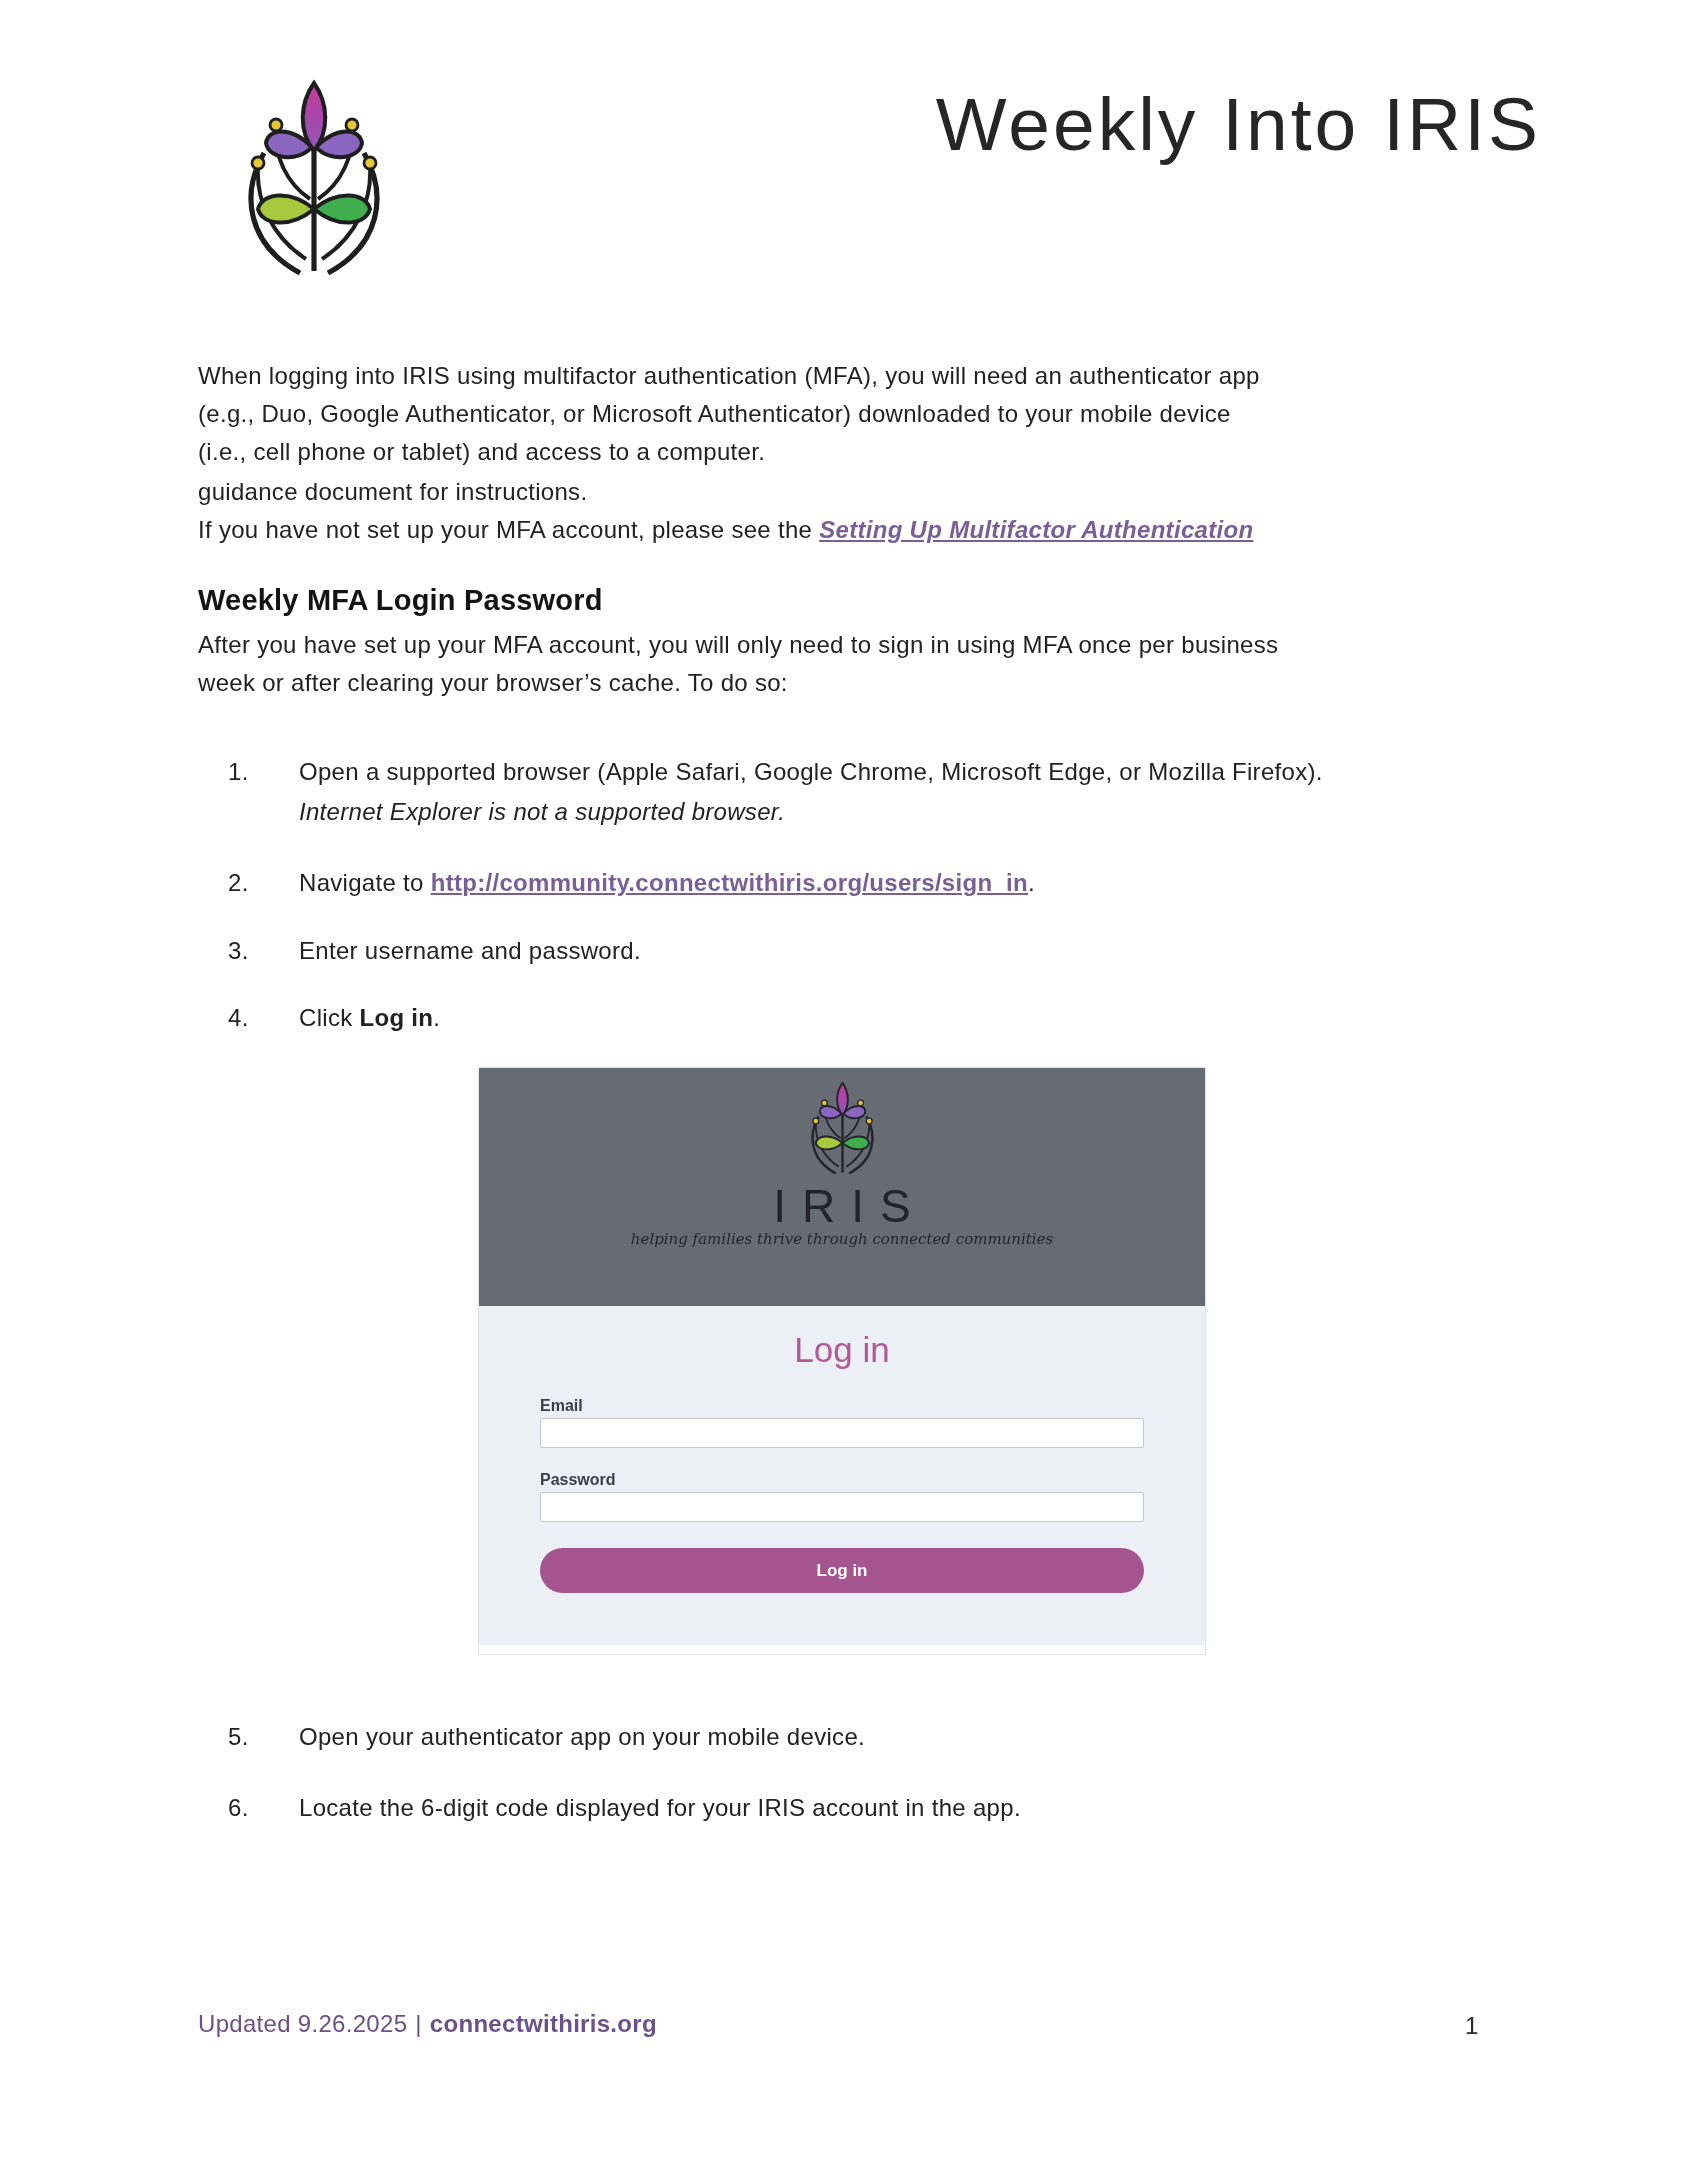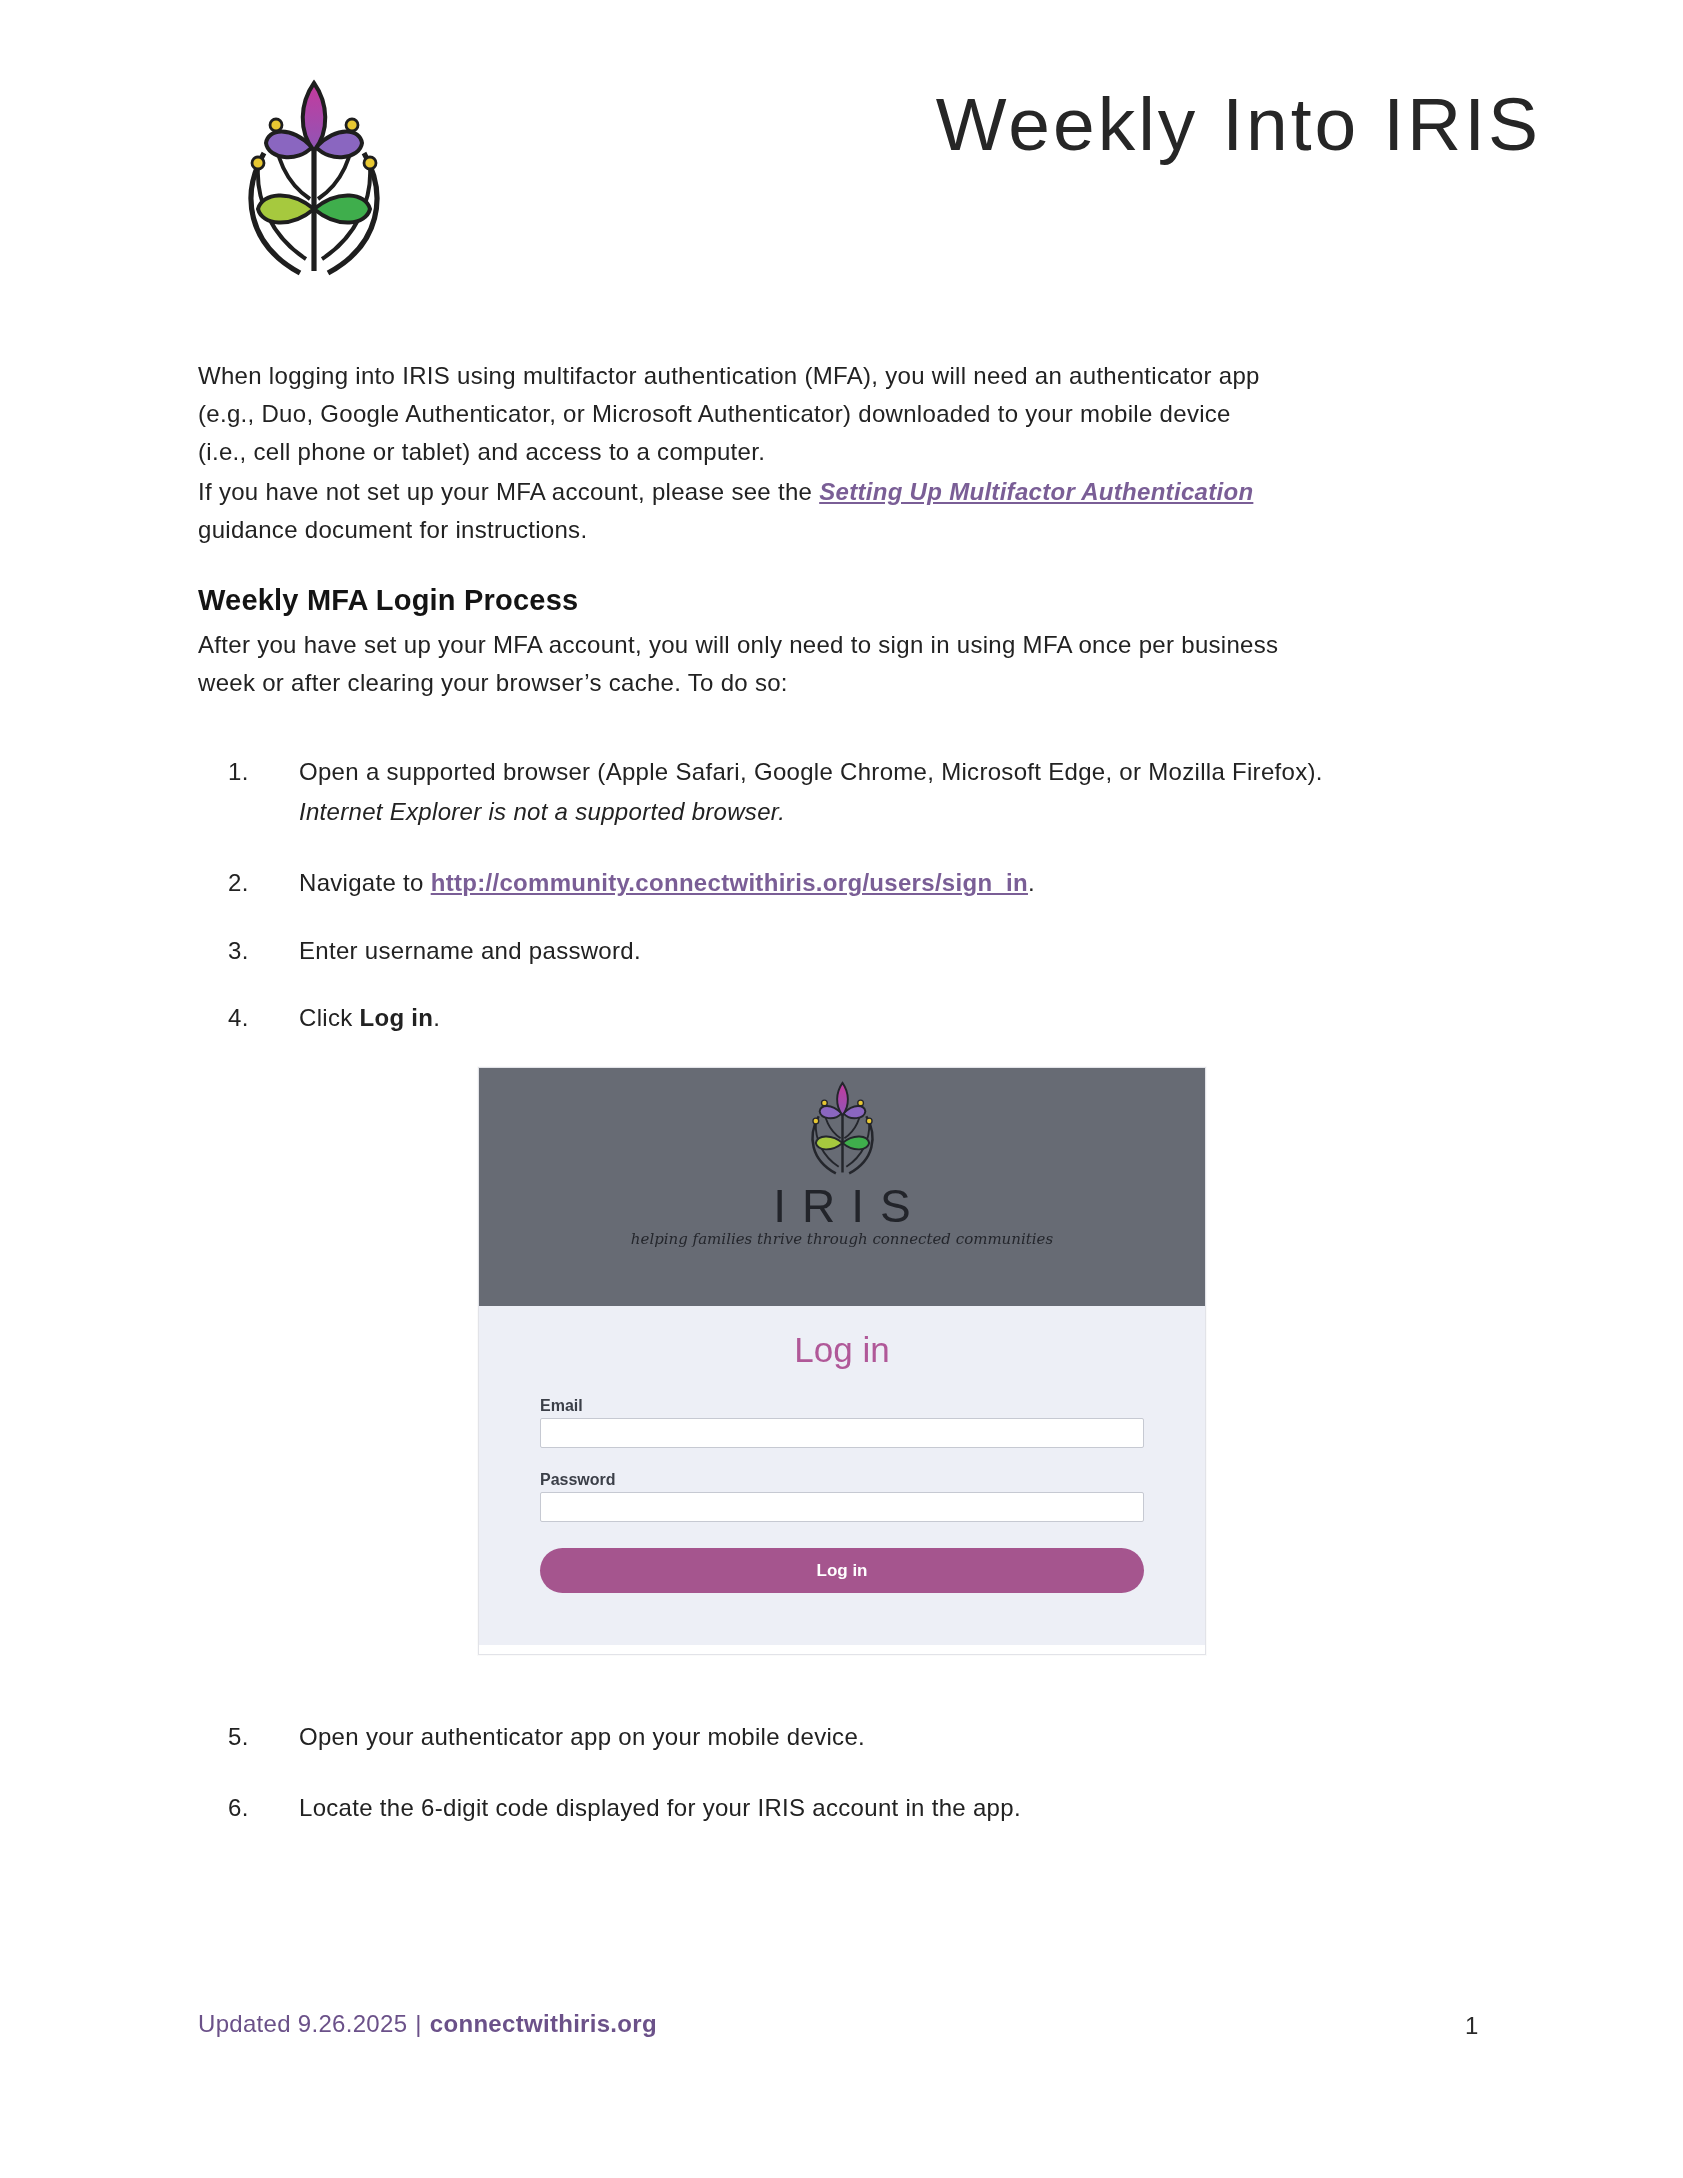--- a/index.html
+++ b/index.html
@@ -90,27 +90,27 @@
 
   <div class="doc-title">Weekly Into IRIS</div>
 
   <div class="para" id="p1">
     <div>When logging into IRIS using multifactor authentication (MFA), you will need an authenticator app</div>
     <div>(e.g., Duo, Google Authenticator, or Microsoft Authenticator) downloaded to your mobile device</div>
     <div>(i.e., cell phone or tablet) and access to a computer.</div>
   </div>
 
   <div class="para" id="p2">
+    <div>guidance document for instructions.</div>
     <div>
       <span>If you have not set up your MFA account, please see the </span><a class="doclink it">Setting Up Multifactor Authentication</a>
     </div>
-    <div>guidance document for instructions.</div>
   </div>
 
-  <div class="h2">Weekly MFA Login Process</div>
+  <div class="h2">Weekly MFA Login Password</div>
 
   <div class="para" id="p3">
     <div>After you have set up your MFA account, you will only need to sign in using MFA once per business</div>
     <div>week or after clearing your browser’s cache. To do so:</div>
   </div>
 
   <div class="step" id="s1">
     <span class="num">1.</span>
     <span class="txt">
       <div>Open a supported browser (Apple Safari, Google Chrome, Microsoft Edge, or Mozilla Firefox).</div>

